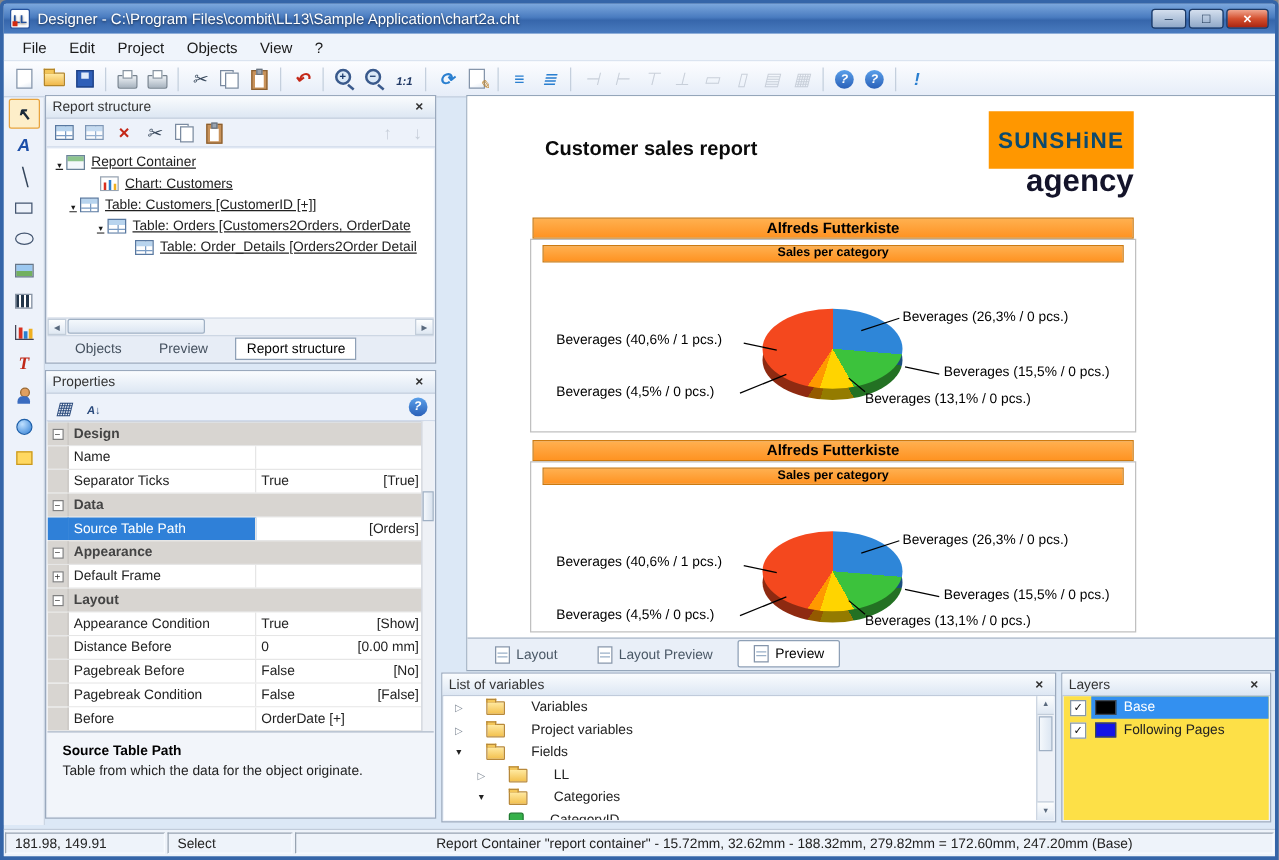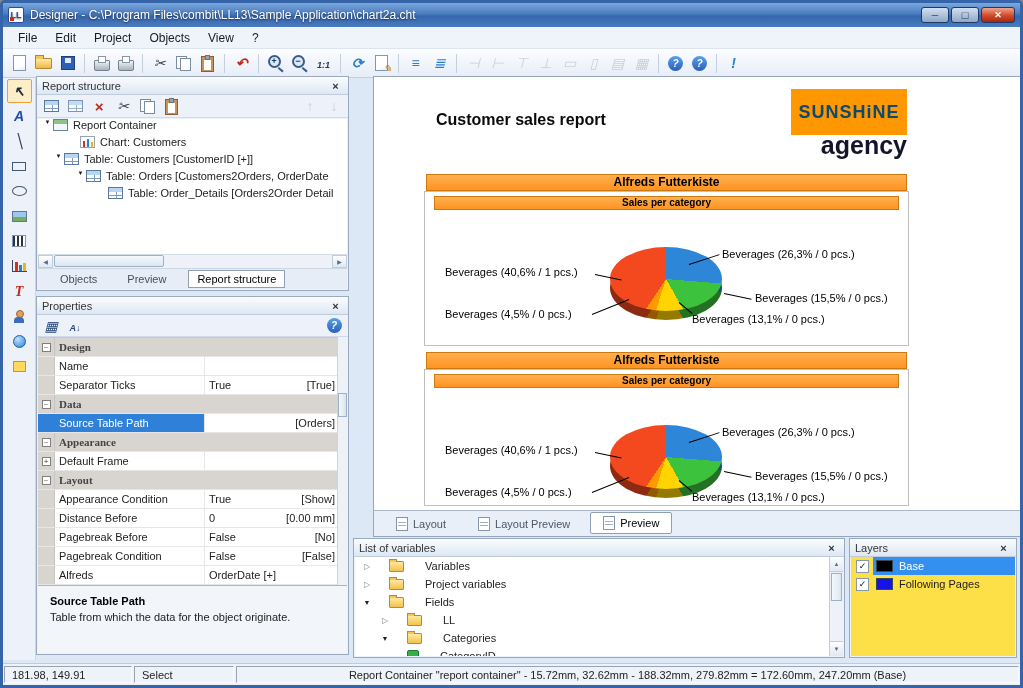--- a/index.html
+++ b/index.html
@@ -78,21 +78,21 @@
 
   
   .panel { position:absolute; background:#edf2fa; border:1px solid #9aa9bd; }
   .phead { height:18px; background:linear-gradient(#fafcfe,#dde7f3); border-bottom:1px solid #c0cbdb; display:flex; align-items:center; padding:0 5px; color:#333; }
   .pclose { margin-left:auto; width:15px; height:14px; display:flex; align-items:center; justify-content:center; font-weight:bold; color:#333; font-size:11px; }
   .pclose::before{content:"×";}
 
   
   .rs-toolbar { height:23px; display:flex; align-items:center; gap:4px; padding:0 4px; border-bottom:1px solid #d0daea; }
   .rs-tree { position:absolute; left:1px; right:1px; top:42px; height:135px; background:#fff; overflow:hidden; }
-  .trow { height:17px; display:flex; align-items:flex-start; white-space:nowrap; overflow:hidden; }
+  .trow { height:17px; display:flex; align-items:flex-end; white-space:nowrap; overflow:hidden;text-decoration:underline; }
   .arr { width:11px; flex:none; font-size:6px; color:#1a1a1a; text-align:center; }
   .arr-d::before{content:"▼";}
   .sp { width:11px; flex:none; }
   .ti { width:15px; height:12px; margin-right:5px; flex:none; }
   .ti-cont { border:1px solid #6a8298; background-color:#f4f8fb; background-image:linear-gradient(#8cc48c,#8cc48c); background-size:100% 4px; background-repeat:no-repeat; }
   .ti-chart { border:1px solid #98a4b2; background-color:#fff; background-image:linear-gradient(#d83020,#d83020),linear-gradient(#2a7fd0,#2a7fd0),linear-gradient(#f0b020,#f0b020); background-size:2px 6px,2px 8px,2px 5px; background-position:2px 4px,6px 2px,10px 5px; background-repeat:no-repeat; }
   .ti-table { border:1px solid #5878a0; background-color:#fff; background-image:linear-gradient(#b8d4ee,#b8d4ee),linear-gradient(#7a9cc4,#7a9cc4),linear-gradient(#7a9cc4,#7a9cc4); background-size:100% 4px,100% 1px,1px 100%; background-position:0 0,0 7px,7px 0; background-repeat:no-repeat; }
   .rs-hscroll { position:absolute; left:1px; right:1px; top:177px; height:14px; background:#eef2f8; border-top:1px solid #d4dce6; display:flex; }
   .sb-h { width:15px; height:100%; background:linear-gradient(#fdfefe,#dfe8f3); border:1px solid #c2cdda; display:flex; align-items:center; justify-content:center; font-size:6px; color:#5a6a7e; flex:none; }
   .g-left::before{content:"◀";} .g-right::before{content:"▶";} .g-utri::before{content:"▲";} .g-dtri::before{content:"▼";}
@@ -101,21 +101,21 @@
   .btab { color:#44505e; padding:2px 8px; }
   .btab.active { background:#fff; border:1px solid #8ea0b6; color:#000; }
 
   
   .pr-toolbar { height:22px; display:flex; align-items:center; gap:4px; padding:0 4px; border-bottom:1px solid #d0daea; }
   .pgrid { position:absolute; left:1px; top:40px; width:301px; height:248px; background:#fff; border-top:1px solid #c0c8d4; overflow:hidden; }
   .pr-scroll { position:absolute; right:1px; top:40px; width:10px; height:248px; background:#eef1f6; border-left:1px solid #d0d4da; }
   .pr-thumb { position:absolute; left:0; right:0; top:56px; height:24px; background:linear-gradient(90deg,#f4f8fc,#d8e2ee); border:1px solid #9fb0c4; }
   .prow { height:19px; display:flex; align-items:stretch; border-bottom:1px solid #e6e6e6; background:#fff; }
   .pgut { width:17px; background:#d8d5d1; border-right:1px solid #c8c5c1; display:flex; align-items:center; justify-content:center; flex:none; }
-  .prow.cat { background:#d8d5d1;font-family:Liberation Serif, serif; }
+  .prow.cat { background:#d8d5d1; }
   .cname { font-weight:bold; color:#444; padding-left:4px; line-height:18px; }
   .pname { width:150px; padding-left:4px; line-height:18px; border-right:1px solid #e6e6e6; overflow:hidden; white-space:nowrap; flex:none; }
   .pval { flex:1; display:flex; justify-content:space-between; padding:0 4px; line-height:18px; overflow:hidden; white-space:nowrap; }
   .pval i { font-style:normal; }
   .prow.sel .pgut { background:#2f80d8; border-right-color:#2f80d8; }
   .prow.sel .pname { background:#2f80d8; color:#fff; }
   .expander { width:9px; height:9px; border:1px solid #808080; background:#fff; font-size:8px; line-height:7px; text-align:center; color:#333; }
   .exp-minus::before{content:"−";} .exp-plus::before{content:"+";}
   .pr-desc { position:absolute; left:1px; right:1px; top:288px; bottom:1px; background:#f2f5fa; border-top:1px solid #aab6c6; padding:9px 12px; }
   .pr-desc .dt { font-weight:bold; font-size:11px; margin-bottom:4px; color:#000; }
@@ -507,21 +507,21 @@
       <div class="prow">
         <span class="pgut"></span>
         <span class="pname">Pagebreak Condition</span>
         <span class="pval">
             <i>False</i>
             <i>[False]</i>
           </span>
       </div>
       <div class="prow">
         <span class="pgut"></span>
-        <span class="pname">Alfreds</span>
+        <span class="pname">Before</span>
         <span class="pval">
             <i>OrderDate [+]</i>
             <i></i>
           </span>
       </div>
     </div>
     <div class="pr-scroll">
         <span class="pr-thumb"></span>
       </div>
     <div class="pr-desc">

